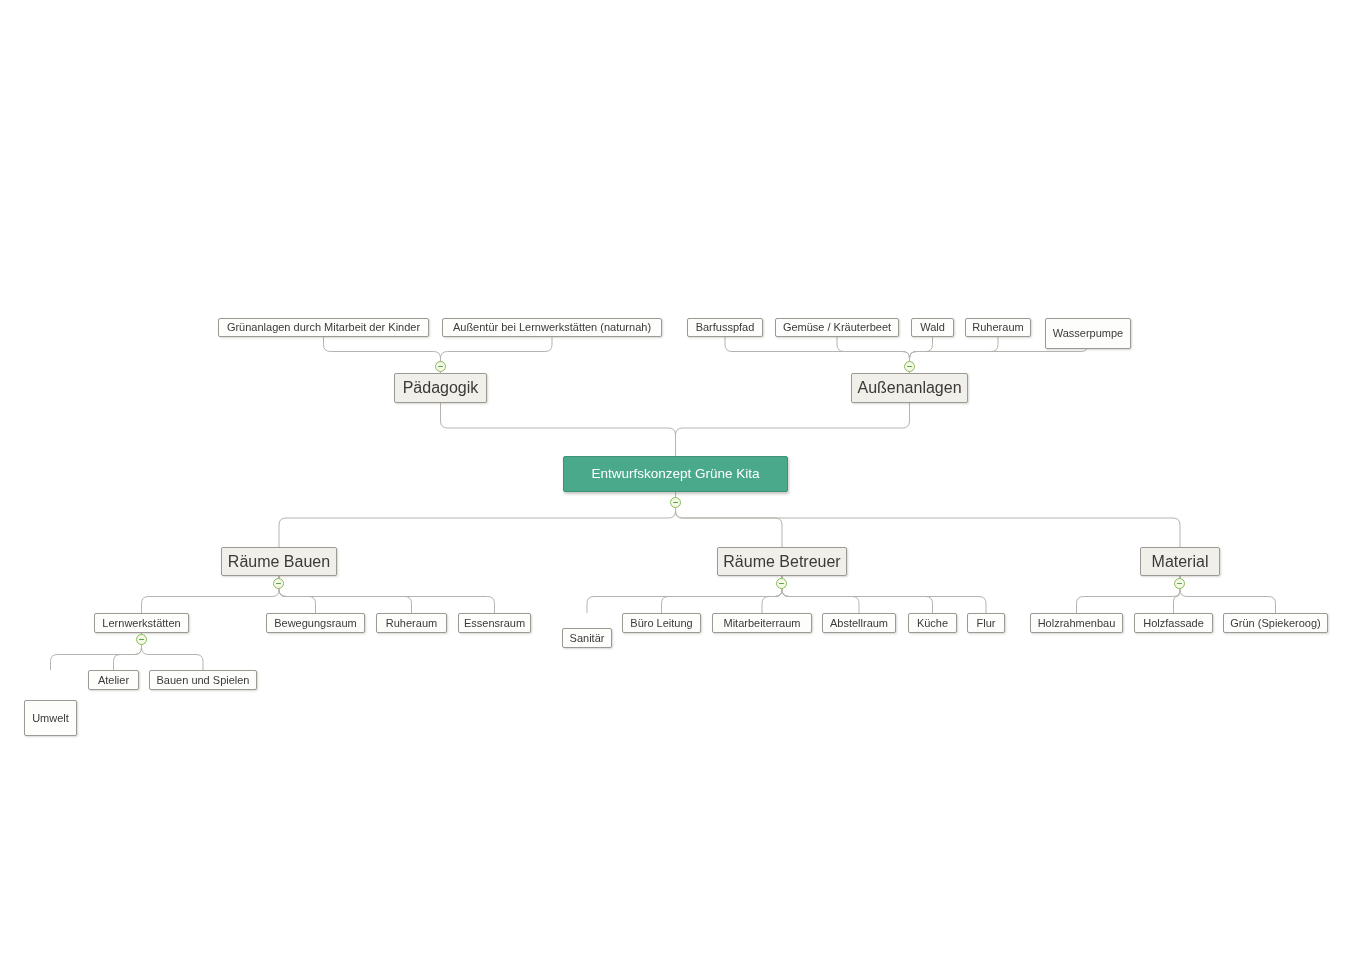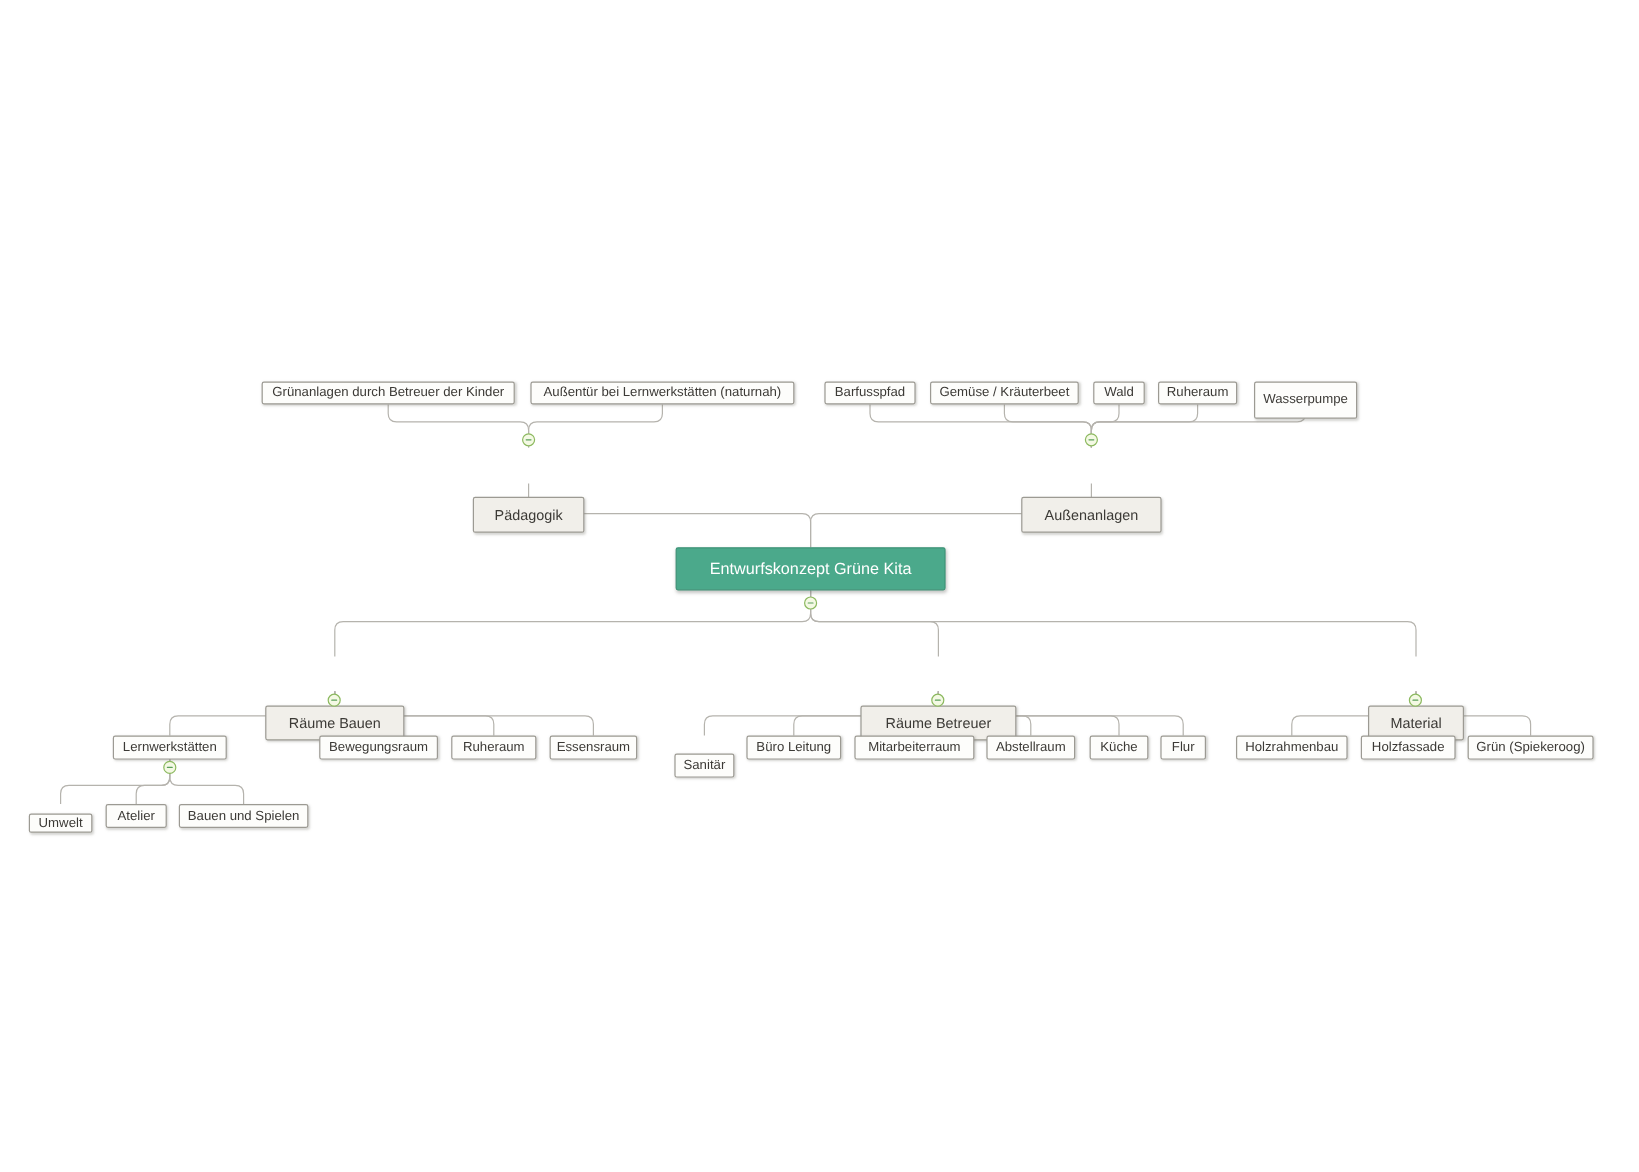--- a/index.html
+++ b/index.html
@@ -6,21 +6,21 @@
   body{width:1366px;height:977px;position:relative;overflow:hidden;
        font-family:"Liberation Sans", sans-serif;}
   .canvas{position:absolute;left:0;top:0;width:1366px;height:977px;}
   svg.wires{position:absolute;left:0;top:0;width:1366px;height:977px;}
   svg.wires path{fill:none;stroke:var(--line,#b5b3ad);stroke-width:1;}
   .node{position:absolute;box-sizing:border-box;display:flex;align-items:center;
         justify-content:center;white-space:nowrap;border:1px solid var(--node_border,#9c9a93);
         color:var(--node_text,#3c3a36);background:var(--leaf_fill,#fdfdfb);
         border-radius:2px;font-size:11px;line-height:1;
         box-shadow:1px 1px 2px rgba(120,118,108,0.30);cursor:default;}
-  .node.parent{background:var(--node_fill,#f1efea);font-size:12px;margin-top:41px;}
+  .node.parent{background:var(--node_fill,#f1efea);font-size:16px;}
   .node.root{background:var(--root_fill,#4ba98b);border-color:var(--root_border,#3e9377);
         color:var(--root_text,#ffffff);font-size:13.5px;
         box-shadow:1px 2px 3px rgba(110,110,105,0.40);}
   .toggle{position:absolute;width:11px;height:11px;border-radius:50%;
         background:var(--toggle_fill,#f4f9e4);border:1px solid var(--toggle_border,#8cb95f);
         box-sizing:border-box;display:flex;align-items:center;justify-content:center;cursor:pointer;}
   .toggle .minus{width:5px;height:1.5px;background:var(--toggle_glyph,#5aa05a);border-radius:1px;}
 </style>
 </head>
 <body>
@@ -59,21 +59,21 @@
 
     <path d="M1180 576 V589.5 Q1180 596.5 1173 596.5 H1083.5 Q1076.5 596.5 1076.5 603.5 V613"></path>
     <path d="M1180 576 V590 Q1180 596.5 1176.7 596.5 Q1173.5 596.5 1173.5 603 V613"></path>
     <path d="M1180 576 V589.5 Q1180 596.5 1187 596.5 H1268.5 Q1275.5 596.5 1275.5 603.5 V613"></path>
 
     <path d="M141.5 632 V647.5 Q141.5 654.5 134.5 654.5 H57.5 Q50.5 654.5 50.5 661.5 V670"></path>
     <path d="M141.5 632 V647.5 Q141.5 654.5 134.5 654.5 H120.5 Q113.5 654.5 113.5 661.5 V670"></path>
     <path d="M141.5 632 V647.5 Q141.5 654.5 148.5 654.5 H196 Q203 654.5 203 661.5 V670"></path>
   </svg>
 
-  <div class="node" style="left:218px;top:318px;width:211px;height:19px">Grünanlagen durch Betreuer der Kinder</div>
+  <div class="node" style="left:218px;top:318px;width:211px;height:19px">Grünanlagen durch Mitarbeit der Kinder</div>
   <div class="node" style="left:442px;top:318px;width:220px;height:19px">Außentür bei Lernwerkstätten (naturnah)</div>
   <div class="node" style="left:687px;top:318px;width:76px;height:19px">Barfusspfad</div>
   <div class="node" style="left:775px;top:318px;width:124px;height:19px">Gemüse / Kräuterbeet</div>
   <div class="node" style="left:911px;top:318px;width:43px;height:19px">Wald</div>
   <div class="node" style="left:965px;top:318px;width:66px;height:19px">Ruheraum</div>
   <div class="node" style="left:1045px;top:318px;width:86px;height:31px">Wasserpumpe</div>
 
   <div class="node parent" style="left:394px;top:373px;width:93px;height:30px">Pädagogik</div>
   <div class="node parent" style="left:851px;top:373px;width:117px;height:30px">Außenanlagen</div>
 
@@ -90,21 +90,21 @@
   <div class="node" style="left:562px;top:628px;width:50px;height:20px">Sanitär</div>
   <div class="node" style="left:622px;top:613px;width:79px;height:20px">Büro Leitung</div>
   <div class="node" style="left:712px;top:613px;width:100px;height:20px">Mitarbeiterraum</div>
   <div class="node" style="left:822px;top:613px;width:74px;height:20px">Abstellraum</div>
   <div class="node" style="left:908px;top:613px;width:49px;height:20px">Küche</div>
   <div class="node" style="left:967px;top:613px;width:38px;height:20px">Flur</div>
   <div class="node" style="left:1030px;top:613px;width:93px;height:20px">Holzrahmenbau</div>
   <div class="node" style="left:1134px;top:613px;width:79px;height:20px">Holzfassade</div>
   <div class="node" style="left:1223px;top:613px;width:105px;height:20px">Grün (Spiekeroog)</div>
 
-  <div class="node" style="left:24px;top:678px;width:53px;height:16px">Umwelt</div>
+  <div class="node" style="left:24px;top:700px;width:53px;height:36px">Umwelt</div>
   <div class="node" style="left:88px;top:670px;width:51px;height:20px">Atelier</div>
   <div class="node" style="left:149px;top:670px;width:108px;height:20px">Bauen und Spielen</div>
 
   <div class="toggle" style="left:435px;top:361px">
     <span class="minus"></span>
     </div>
   <div class="toggle" style="left:904px;top:361px">
     <span class="minus"></span>
     </div>
   <div class="toggle" style="left:670px;top:497px">

